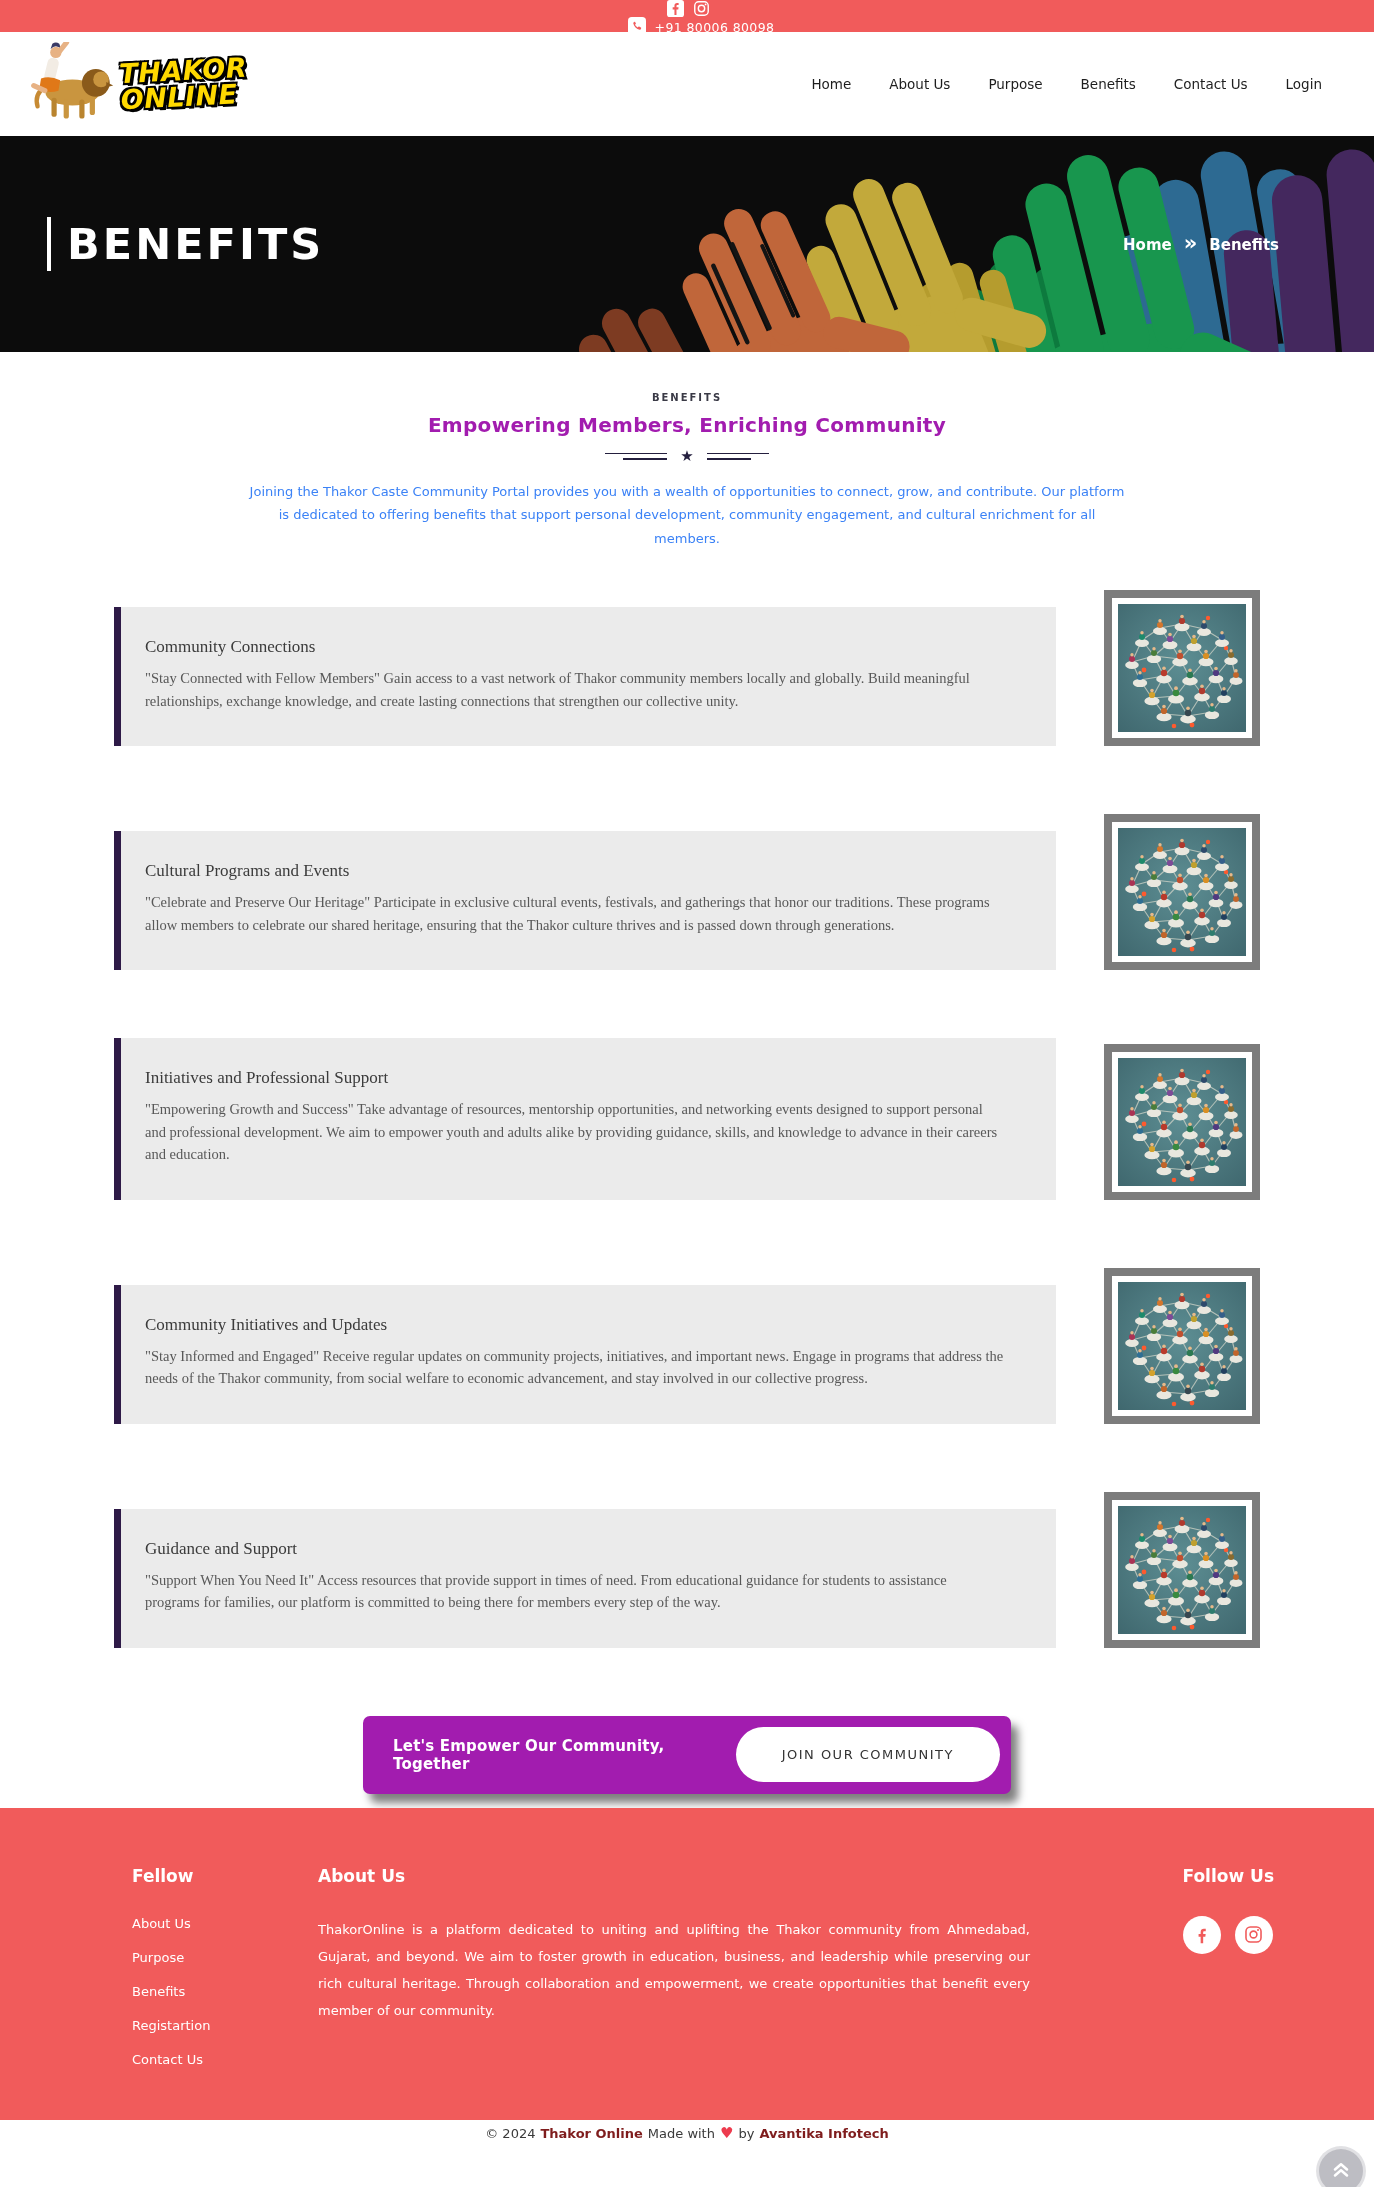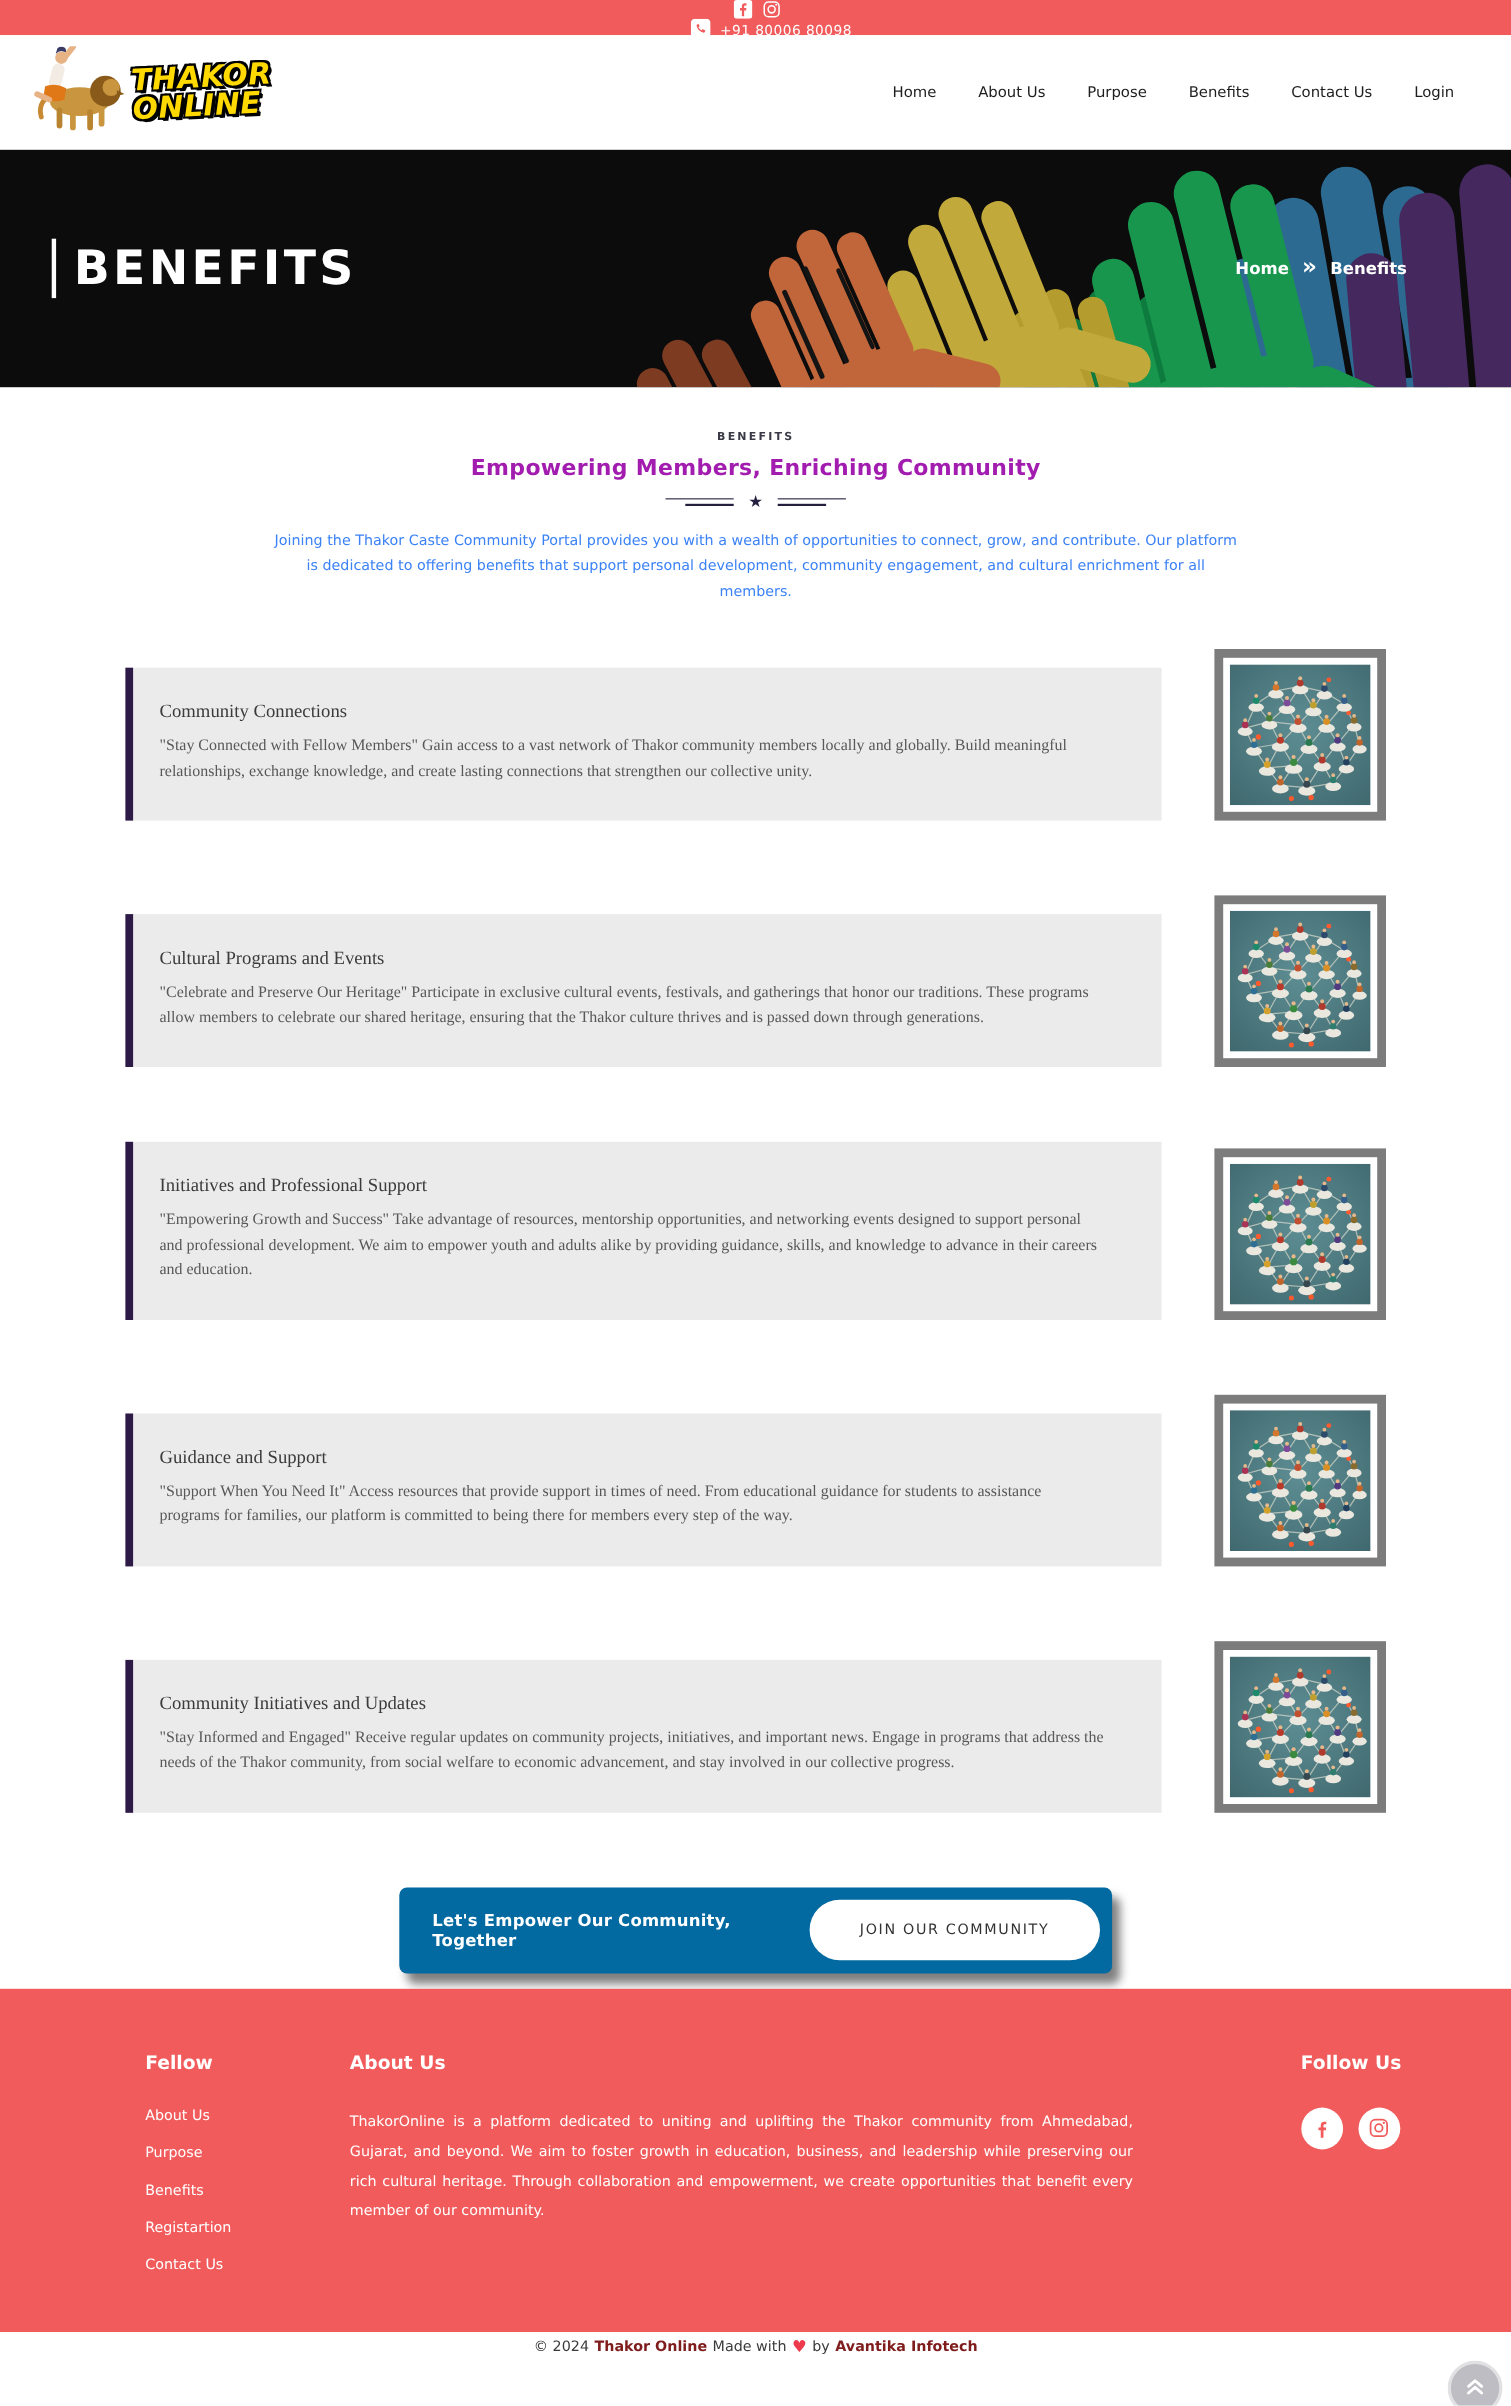--- a/index.html
+++ b/index.html
@@ -51,21 +51,21 @@
   
   .benefits-list { width:1146px; margin:40px auto 0; }
   .benefit-row { display:flex; align-items:flex-end; margin-bottom:68px; }
   .benefit-card { flex:1; background:#ebebeb; border-left:7px solid #2e1a47; padding:30px 28px 34px 24px; margin-right:48px; }
   .benefit-card h3 { margin:0 0 10px; font-family:"Liberation Serif","DejaVu Serif",serif; font-weight:400; font-size:17px; color:#3b3b3b; }
   .benefit-card p { margin:0; font-family:"Liberation Serif","DejaVu Serif",serif; font-size:14.5px; line-height:1.55; color:#585858; max-width:860px; }
   .img-frame { flex-shrink:0; width:156px; height:156px; border:8px solid #7c7c7c; background:#fff; padding:6px; }
   .img-frame svg { display:block; }
 
   
-  .cta { width:648px; height:78px; margin:24px auto 0; background:#0369a1; border-radius:7px; display:flex; align-items:center; padding:0 11px 0 30px; box-shadow:7px 9px 9px rgba(0,0,0,.5); }
+  .cta { width:648px; height:78px; margin:24px auto 0; background:#a21caf; border-radius:7px; display:flex; align-items:center; padding:0 11px 0 30px; box-shadow:7px 9px 9px rgba(0,0,0,.5); }
   .cta-text { flex:1; color:#fff; font-weight:700; font-size:15px; letter-spacing:.2px; }
   .cta-btn { background:#fff; border:none; border-radius:30px; padding:20px 46px; font-size:13px; letter-spacing:1.5px; color:#333; font-family:inherit; font-weight:500; cursor:pointer; }
 
   
   .footer { margin-top:14px; height:312px; background:#f15b5b; color:#fff; display:flex; padding:58px 100px 0 132px; }
   .f-col-links { width:186px; flex-shrink:0; }
   .f-heading { font-size:17px; font-weight:700; margin:0 0 30px; }
   .f-links a { display:block; color:#fff; text-decoration:none; font-size:13px; margin-bottom:19px; }
   .f-col-about { width:712px; flex-shrink:0; }
   .f-about-text { margin:0; font-size:13px; line-height:2.1; text-align:justify; }
@@ -433,34 +433,34 @@
     </div>
     <div class="img-frame">
       <svg width="128" height="128" viewBox="0 0 128 128">
             <use href="#network-img"></use>
           </svg>
     </div>
   </div>
 
   <div class="benefit-row">
     <div class="benefit-card">
-      <h3>Guidance and Support</h3>
-      <p>"Support When You Need It" Access resources that provide support in times of need. From educational guidance for students to assistance programs for families, our platform is committed to being there for members every step of the way.</p>
+      <h3>Community Initiatives and Updates</h3>
+      <p>"Stay Informed and Engaged" Receive regular updates on community projects, initiatives, and important news. Engage in programs that address the needs of the Thakor community, from social welfare to economic advancement, and stay involved in our collective progress.</p>
     </div>
     <div class="img-frame">
       <svg width="128" height="128" viewBox="0 0 128 128">
             <use href="#network-img"></use>
           </svg>
     </div>
   </div>
 
   <div class="benefit-row">
     <div class="benefit-card">
-      <h3>Community Initiatives and Updates</h3>
-      <p>"Stay Informed and Engaged" Receive regular updates on community projects, initiatives, and important news. Engage in programs that address the needs of the Thakor community, from social welfare to economic advancement, and stay involved in our collective progress.</p>
+      <h3>Guidance and Support</h3>
+      <p>"Support When You Need It" Access resources that provide support in times of need. From educational guidance for students to assistance programs for families, our platform is committed to being there for members every step of the way.</p>
     </div>
     <div class="img-frame">
       <svg width="128" height="128" viewBox="0 0 128 128">
             <use href="#network-img"></use>
           </svg>
     </div>
   </div>
 </div>
 
   <div class="cta">

